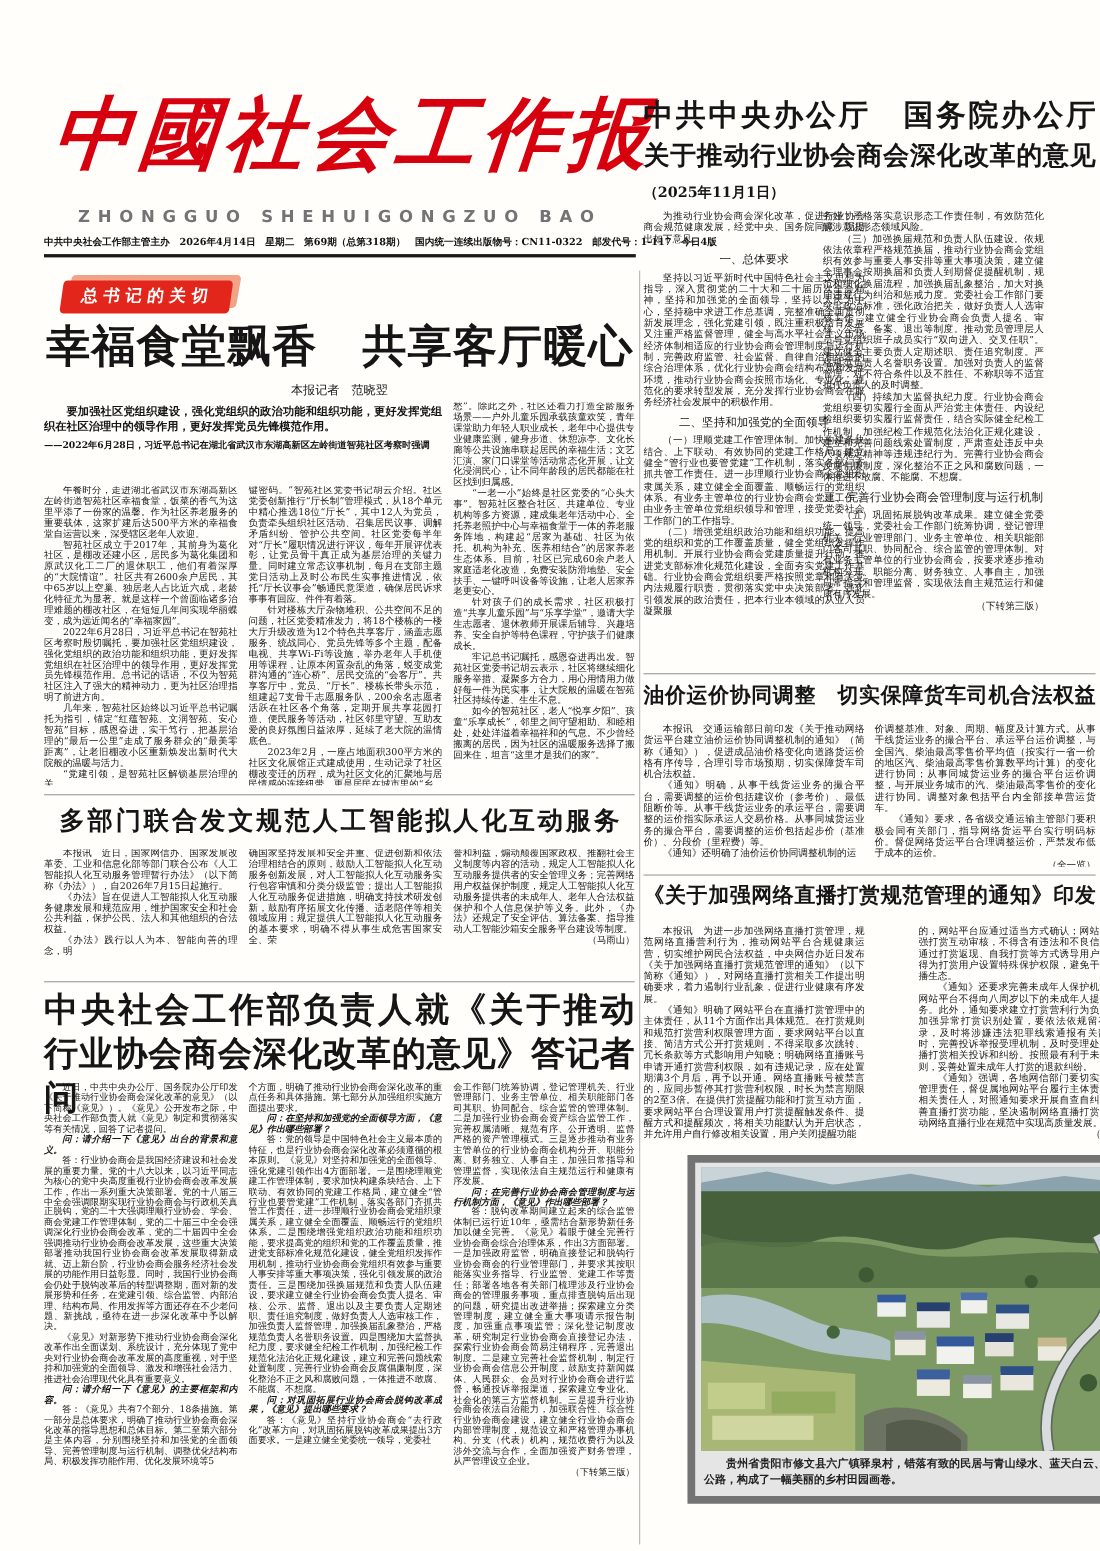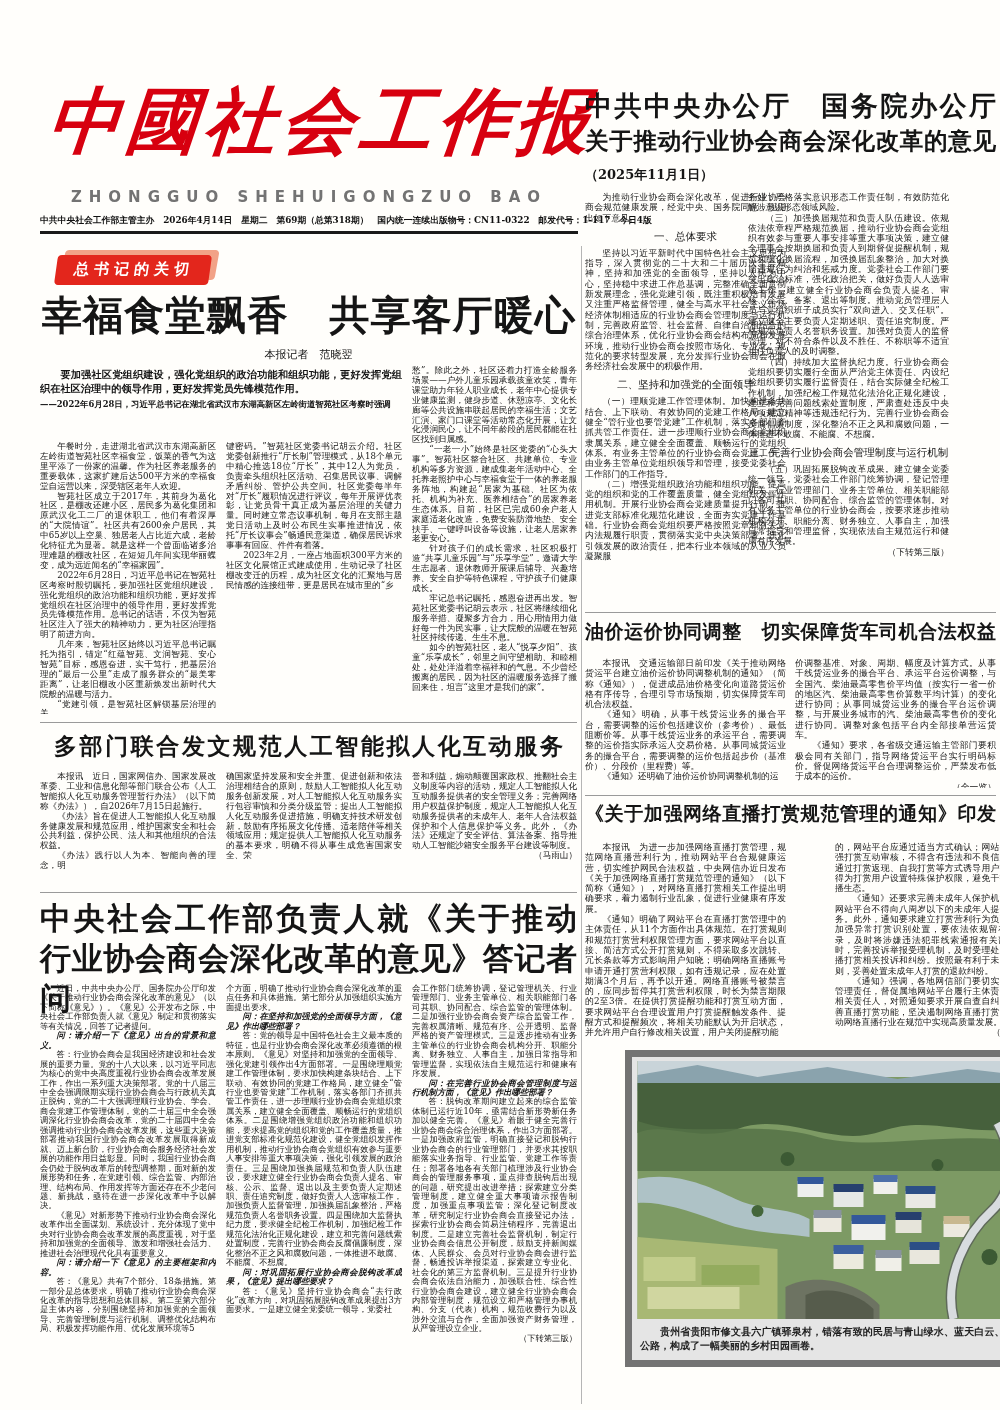--- a/index.html
+++ b/index.html
@@ -109,20 +109,21 @@
   </div>
   <div class="col" style="left:40px;top:442px;width:176px;height:272px;">
       <p>午餐时分，走进湖北省武汉市东湖高新区左岭街道智苑社区幸福食堂，饭菜的香气为这里平添了一份家的温馨。作为社区养老服务的重要载体，这家扩建后达500平方米的幸福食堂自运营以来，深受辖区老年人欢迎。</p>
       <p>智苑社区成立于2017年，其前身为葛化社区，是棚改还建小区，居民多为葛化集团和原武汉化工二厂的退休职工，他们有着深厚的“大院情谊”。社区共有2600余户居民，其中65岁以上空巢、独居老人占比近六成，老龄化特征尤为显著。就是这样一个曾面临诸多治理难题的棚改社区，在短短几年间实现华丽蝶变，成为远近闻名的“幸福家园”。</p>
       <p>2022年6月28日，习近平总书记在智苑社区考察时殷切嘱托，要加强社区党组织建设，强化党组织的政治功能和组织功能，更好发挥党组织在社区治理中的领导作用，更好发挥党员先锋模范作用。总书记的话语，不仅为智苑社区注入了强大的精神动力，更为社区治理指明了前进方向。</p>
       <p>几年来，智苑社区始终以习近平总书记嘱托为指引，锚定“红蕴智苑、文润智苑、安心智苑”目标，感恩奋进，实干笃行，把基层治理的“最后一公里”走成了服务群众的“最美零距离”，让老旧棚改小区重新焕发出新时代大院般的温暖与活力。</p>
       <p>“党建引领，是智苑社区解锁基层治理的关</p>
     </div>
   <div class="col" style="left:226px;top:442px;width:176px;height:272px;">
       <p class="cont">键密码。”智苑社区党委书记胡云介绍。社区党委创新推行“厅长制”管理模式，从18个单元中精心推选18位“厅长”，其中12人为党员，负责牵头组织社区活动、召集居民议事、调解矛盾纠纷、管护公共空间。社区党委每半年对“厅长”履职情况进行评议，每年开展评优表彰，让党员骨干真正成为基层治理的关键力量。同时建立常态议事机制，每月在支部主题党日活动上及时公布民生实事推进情况，依托“厅长议事会”畅通民意渠道，确保居民诉求事事有回应、件件有着落。</p>
+      <p>针对楼栋大厅杂物堆积、公共空间不足的问题，社区党委精准发力，将18个楼栋的一楼大厅升级改造为12个特色共享客厅，涵盖志愿服务、统战同心、党员先锋等多个主题，配备电视、共享Wi-Fi等设施，举办老年人手机使用等课程，让原本闲置杂乱的角落，蜕变成党群沟通的“连心桥”、居民交流的“会客厅”。共享客厅中，党员、“厅长”、楼栋长带头示范，组建起7支骨干志愿服务队，200余名志愿者活跃在社区各个角落，定期开展共享花园打造、便民服务等活动，社区邻里守望、互助友爱的良好氛围日益浓厚，延续了老大院的温情底色。</p>
       <p>2023年2月，一座占地面积300平方米的社区文化展馆正式建成使用，生动记录了社区棚改变迁的历程，成为社区文化的汇聚地与居民情感的连接纽带，更是居民在城市里的“乡</p>
     </div>
   <div class="col" style="left:412px;top:366px;width:165px;height:348px;">
       <p class="cont">愁”。除此之外，社区还着力打造全龄服务场景——户外儿童乐园承载孩童欢笑，青年课堂助力年轻人职业成长，老年中心提供专业健康监测，健身步道、休憩凉亭、文化长廊等公共设施串联起居民的幸福生活；文艺汇演、家门口课堂等活动常态化开展，让文化浸润民心，让不同年龄段的居民都能在社区找到归属感。</p>
       <p>“一老一小”始终是社区党委的“心头大事”。智苑社区整合社区、共建单位、专业机构等多方资源，建成集老年活动中心、全托养老照护中心与幸福食堂于一体的养老服务阵地，构建起“居家为基础、社区为依托、机构为补充、医养相结合”的居家养老生态体系。目前，社区已完成60余户老人家庭适老化改造，免费安装防滑地垫、安全扶手、一键呼叫设备等设施，让老人居家养老更安心。</p>
       <p>针对孩子们的成长需求，社区积极打造“共享儿童乐园”与“乐享学堂”，邀请大学生志愿者、退休教师开展课后辅导、兴趣培养、安全自护等特色课程，守护孩子们健康成长。</p>
       <p>牢记总书记嘱托，感恩奋进再出发。智苑社区党委书记胡云表示，社区将继续细化服务举措、凝聚多方合力，用心用情用力做好每一件为民实事，让大院般的温暖在智苑社区持续传递、生生不息。</p>
       <p>如今的智苑社区，老人“悦享夕阳”、孩童“乐享成长”，邻里之间守望相助、和睦相处，处处洋溢着幸福祥和的气息。不少曾经搬离的居民，因为社区的温暖服务选择了搬回来住，坦言“这里才是我们的家”。</p>
     </div>
 

